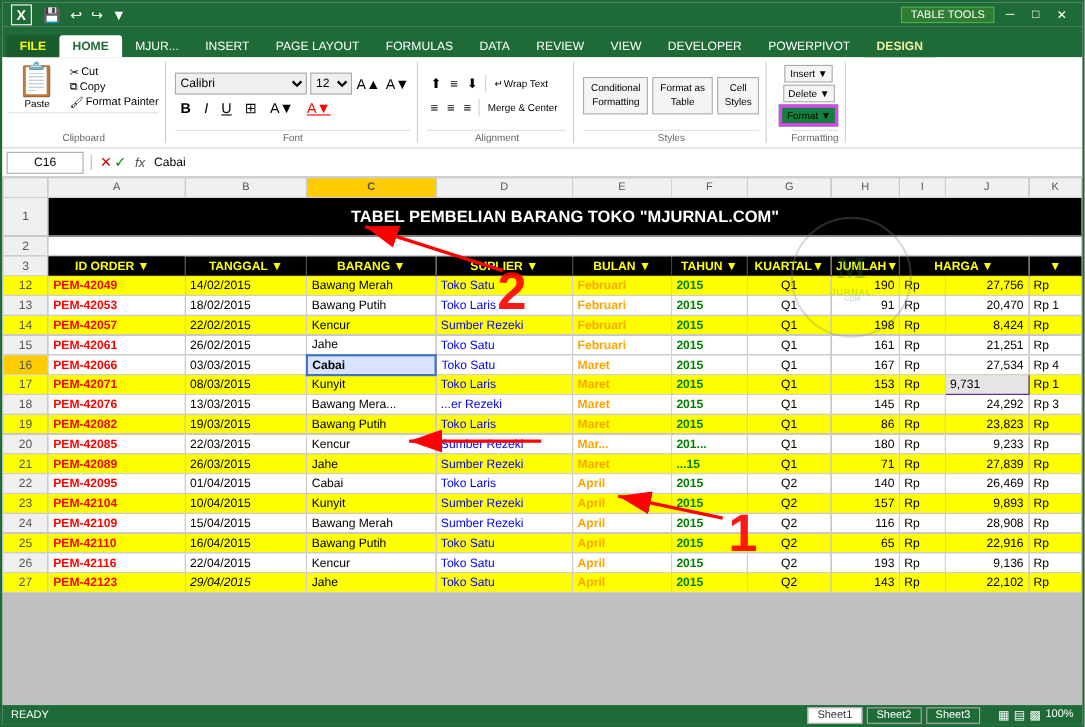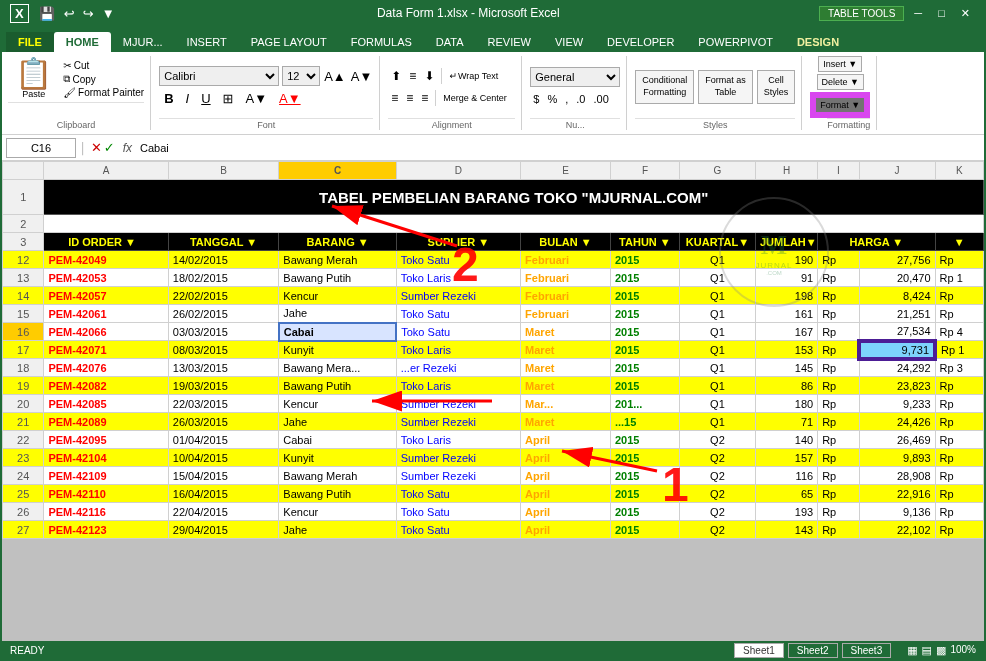--- a/index.html
+++ b/index.html
@@ -51,21 +51,20 @@
   <div class="title-bar">
     <div class="title-bar-left">
       <span class="excel-icon">X</span>
       <div class="quick-access">
         <button class="qa-btn">💾</button>
         <button class="qa-btn">↩</button>
         <button class="qa-btn">↪</button>
         <button class="qa-btn">▼</button>
       </div>
     </div>
-    <div class="title-bar-center">Data Form 1.xlsx - Microsoft Excel</div>
     <div style="display:flex; align-items:center; gap:4px;">
       <span class="table-tools-badge">TABLE TOOLS</span>
       <button class="title-bar-icon">─</button>
       <button class="title-bar-icon">□</button>
       <button class="title-bar-icon close">✕</button>
     </div>
   </div>
 
   <div class="ribbon-tabs">
     <button class="ribbon-tab" style="background:#1a5c2e; color:#ffff00; font-weight:bold;">FILE</button>
@@ -150,53 +149,38 @@
           <button style="border:1px solid transparent; background:none; font-size:12px; cursor:pointer; padding:2px;">≡</button>
           <div style="width:1px; height:16px; background:#d0d0d0; margin:0 2px;"></div>
           <button style="border:1px solid transparent; background:none; font-size:9px; cursor:pointer; padding:2px;">
             <span>Merge &amp; Center</span>
           </button>
         </div>
       </div>
       <div style="font-size:9px; color:#666; text-align:center; border-top:1px solid #e0e0e0; padding-top:1px;">Alignment</div>
     </div>
 
-    <div style="display:flex; flex-direction:column; border-right:1px solid #d0d0d0; padding:0 6px; min-width:100px;">
-      <div style="display:flex; flex:1; flex-direction:column; justify-content:center; gap:3px;">
-        <select style="border:1px solid #aaa; height:20px; font-size:11px; width:90px;">
-          <option>General</option>
-        </select>
-        <div style="display:flex; gap:2px;">
-          <button style="border:1px solid transparent; background:none; font-size:11px; cursor:pointer; padding:2px;">$</button>
-          <button style="border:1px solid transparent; background:none; font-size:11px; cursor:pointer; padding:2px;">%</button>
-          <button style="border:1px solid transparent; background:none; font-size:11px; cursor:pointer; padding:2px;">,</button>
-          <button style="border:1px solid transparent; background:none; font-size:11px; cursor:pointer; padding:2px;">.0</button>
-          <button style="border:1px solid transparent; background:none; font-size:11px; cursor:pointer; padding:2px;">.00</button>
-        </div>
-      </div>
-      <div style="font-size:9px; color:#666; text-align:center; border-top:1px solid #e0e0e0; padding-top:1px;">Nu...</div>
-    </div>
 
     <div style="display:flex; flex-direction:column; border-right:1px solid #d0d0d0; padding:0 6px; min-width:170px;">
       <div style="display:flex; flex:1; align-items:center; gap:4px;">
         <button style="font-size:9px; padding:4px 6px; border:1px solid #aaa; background:#f5f5f5; cursor:pointer; white-space:pre-line; line-height:1.3;">Conditional
 Formatting</button>
         <button style="font-size:9px; padding:4px 6px; border:1px solid #aaa; background:#f5f5f5; cursor:pointer; white-space:pre-line; line-height:1.3;">Format as
 Table</button>
         <button style="font-size:9px; padding:4px 6px; border:1px solid #aaa; background:#f5f5f5; cursor:pointer; white-space:pre-line; line-height:1.3;">Cell
 Styles</button>
       </div>
       <div style="font-size:9px; color:#666; text-align:center; border-top:1px solid #e0e0e0; padding-top:1px;">Styles</div>
     </div>
 
     <div style="display:flex; flex-direction:column; border-right:1px solid #d0d0d0; padding:0 6px; min-width:70px;align-items:flex-end;">
       <div style="display:flex; flex:1; flex-direction:column; align-items:center; justify-content:center; gap:2px;">
         <button style="font-size:9px; padding:2px 4px; border:1px solid #aaa; background:#f5f5f5; cursor:pointer;">Insert ▼</button>
         <button style="font-size:9px; padding:2px 4px; border:1px solid #aaa; background:#f5f5f5; cursor:pointer;">Delete ▼</button>
-        <button style="font-size:9px; padding:2px 4px; border:6px solid #d946ef; background:#737373; cursor:pointer;">Format ▼</button>
+        <button style="font-size:9px; padding:2px 4px; border:3px solid #d946ef; background:#15803d; cursor:pointer;">Format ▼</button>
       </div>
       <div style="font-size:9px; color:#666; text-align:center; border-top:1px solid #e0e0e0; padding-top:1px;">Formatting</div>
     </div>
 
   </div>
 
   <div class="formula-bar">
     <input class="cell-name-box" type="text" value="C16" style="">
     <span style="color:#aaa;">│</span>
     <div class="formula-icons">
@@ -367,21 +351,21 @@
           <td class="row-num" style="background:#ffff00;">17</td>
           <td style="background:#ffff00; color:red; font-weight:bold; border:1px solid #d0d0d0;">PEM-42071</td>
           <td style="background:#ffff00; border:1px solid #d0d0d0;">08/03/2015</td>
           <td style="background:#ffff00; border:1px solid #d0d0d0;">Kunyit</td>
           <td style="background:#ffff00; color:blue; border:1px solid #d0d0d0;">Toko Laris</td>
           <td style="background:#ffff00; color:orange; font-weight:bold; border:1px solid #d0d0d0;">Maret</td>
           <td style="background:#ffff00; color:green; font-weight:bold; border:1px solid #d0d0d0;">2015</td>
           <td style="background:#ffff00; border:1px solid #d0d0d0; text-align:center;">Q1</td>
           <td style="background:#ffff00; border:1px solid #d0d0d0; text-align:right;">153</td>
           <td style="background:#ffff00; border:1px solid #d0d0d0;">Rp</td>
-          <td style="background:#7dd3fc; border:4px solid #4c1d95; text-align:right;">9,731</td>
+          <td style="background:#e5e5e5; border:1px solid #4c1d95; text-align:left;">9,731</td>
           <td style="background:#ffff00; border:1px solid #d0d0d0;">Rp 1</td>
         </tr>
 
         <tr style="background:white;">
           <td class="row-num">18</td>
           <td style="color:red; font-weight:bold; border:1px solid #d0d0d0;">PEM-42076</td>
           <td style="border:1px solid #d0d0d0;">13/03/2015</td>
           <td style="border:1px solid #d0d0d0;">Bawang Mera...</td>
           <td style="color:blue; border:1px solid #d0d0d0;">...er Rezeki</td>
           <td style="color:orange; font-weight:bold; border:1px solid #d0d0d0;">Maret</td>
@@ -427,21 +411,21 @@
           <td class="row-num" style="background:#ffff00;">21</td>
           <td style="background:#ffff00; color:red; font-weight:bold; border:1px solid #d0d0d0;">PEM-42089</td>
           <td style="background:#ffff00; border:1px solid #d0d0d0;">26/03/2015</td>
           <td style="background:#ffff00; border:1px solid #d0d0d0;">Jahe</td>
           <td style="background:#ffff00; color:blue; border:1px solid #d0d0d0;">Sumber Rezeki</td>
           <td style="background:#ffff00; color:orange; font-weight:bold; border:1px solid #d0d0d0;">Maret</td>
           <td style="background:#ffff00; color:green; font-weight:bold; border:1px solid #d0d0d0;">...15</td>
           <td style="background:#ffff00; border:1px solid #d0d0d0; text-align:center;">Q1</td>
           <td style="background:#ffff00; border:1px solid #d0d0d0; text-align:right;">71</td>
           <td style="background:#ffff00; border:1px solid #d0d0d0;">Rp</td>
-          <td style="background:#ffff00; border:1px solid #d0d0d0; text-align:right;">24,426</td>
+          <td style="background:#ffff00; border:1px solid #d0d0d0; text-align:right;">27,839</td>
           <td style="background:#ffff00; border:1px solid #d0d0d0;">Rp</td>
         </tr>
 
         <tr style="background:white;">
           <td class="row-num">22</td>
           <td style="color:red; font-weight:bold; border:1px solid #d0d0d0;">PEM-42095</td>
           <td style="border:1px solid #d0d0d0;">01/04/2015</td>
           <td style="border:1px solid #d0d0d0;">Cabai</td>
           <td style="color:blue; border:1px solid #d0d0d0;">Toko Laris</td>
           <td style="color:orange; font-weight:bold; border:1px solid #d0d0d0;">April</td>
@@ -509,21 +493,21 @@
           <td style="border:1px solid #d0d0d0; text-align:center;">Q2</td>
           <td style="border:1px solid #d0d0d0; text-align:right;">193</td>
           <td style="border:1px solid #d0d0d0;">Rp</td>
           <td style="border:1px solid #d0d0d0; text-align:right;">9,136</td>
           <td style="border:1px solid #d0d0d0;">Rp</td>
         </tr>
 
         <tr style="background:#ffff00;">
           <td class="row-num" style="background:#ffff00;">27</td>
           <td style="background:#ffff00; color:red; font-weight:bold; border:1px solid #d0d0d0;">PEM-42123</td>
-          <td style="background:#ffff00; border:1px solid #d0d0d0;">29/04/2015</td>
+          <td style="background:#ffff00; border:1px solid #d0d0d0;font-style:italic;">29/04/2015</td>
           <td style="background:#ffff00; border:1px solid #d0d0d0;">Jahe</td>
           <td style="background:#ffff00; color:blue; border:1px solid #d0d0d0;">Toko Satu</td>
           <td style="background:#ffff00; color:orange; font-weight:bold; border:1px solid #d0d0d0;">April</td>
           <td style="background:#ffff00; color:green; font-weight:bold; border:1px solid #d0d0d0;">2015</td>
           <td style="background:#ffff00; border:1px solid #d0d0d0; text-align:center;">Q2</td>
           <td style="background:#ffff00; border:1px solid #d0d0d0; text-align:right;">143</td>
           <td style="background:#ffff00; border:1px solid #d0d0d0;">Rp</td>
           <td style="background:#ffff00; border:1px solid #d0d0d0; text-align:right;">22,102</td>
           <td style="background:#ffff00; border:1px solid #d0d0d0;">Rp</td>
         </tr>

